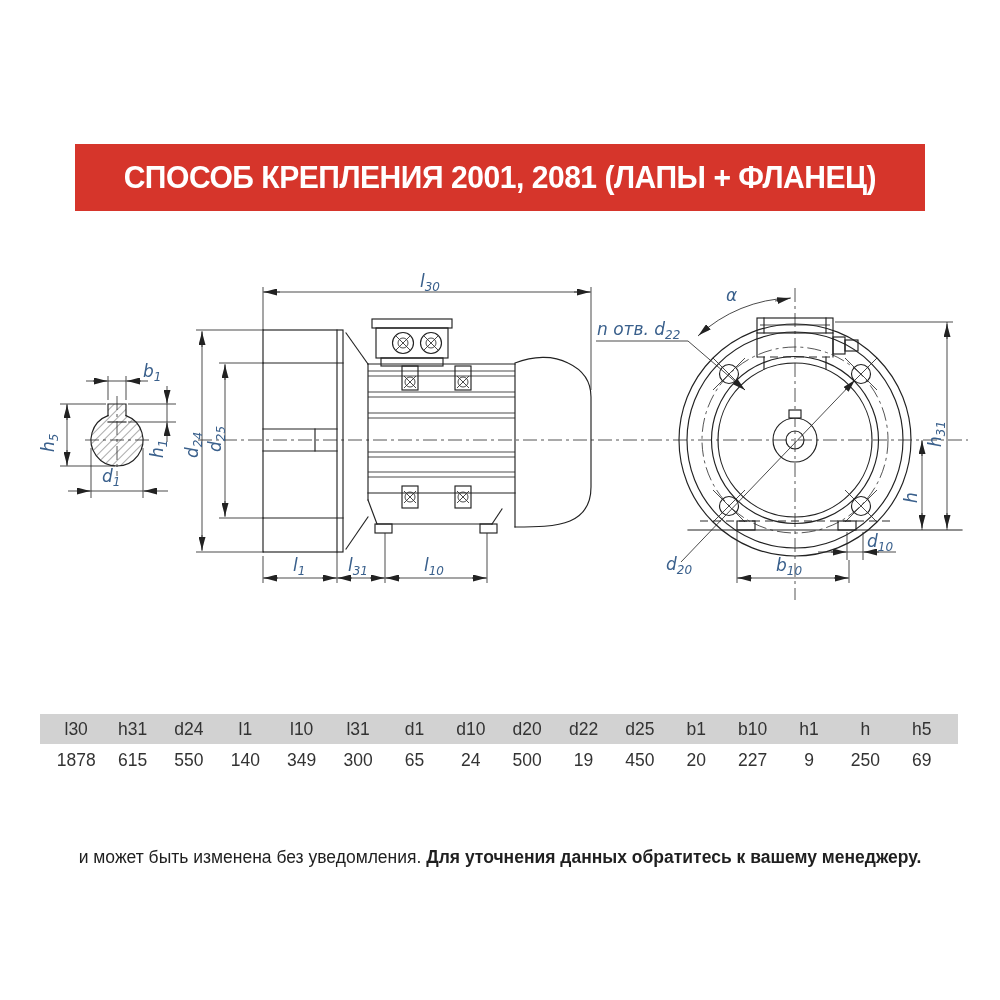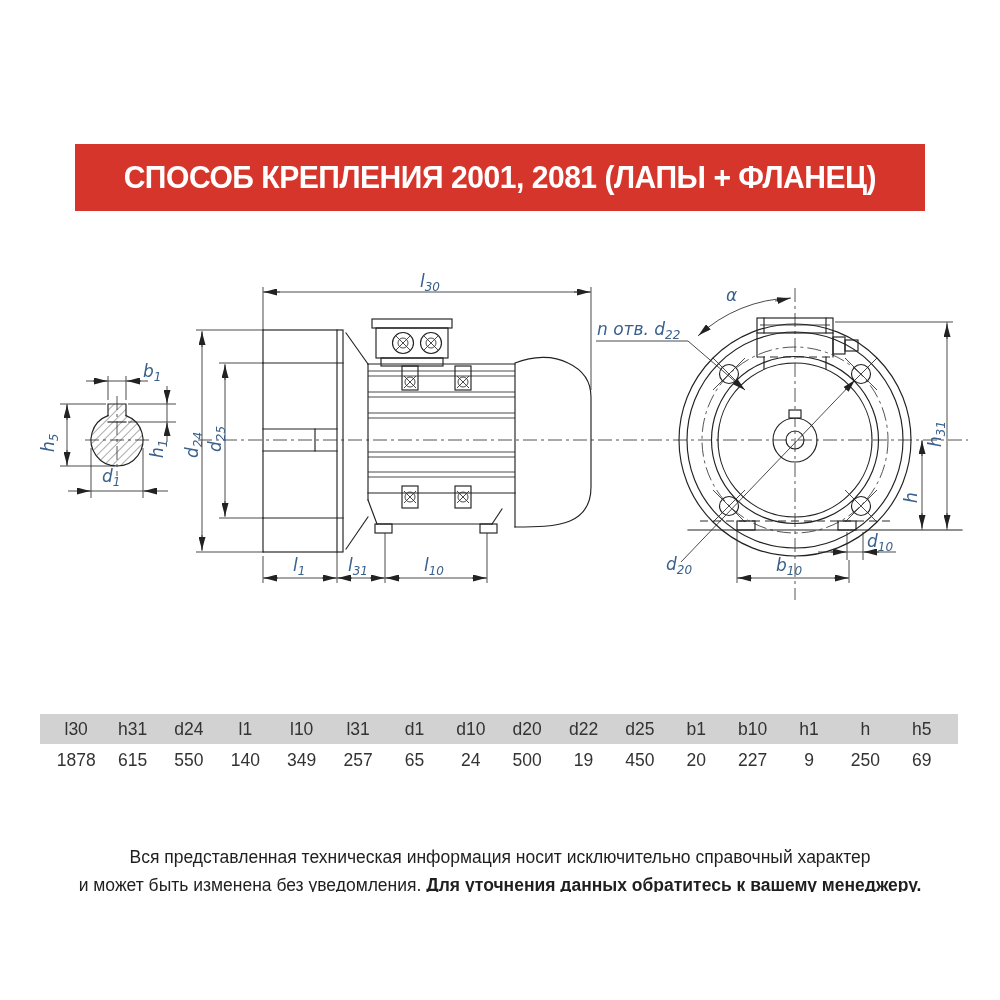--- a/index.html
+++ b/index.html
@@ -307,32 +307,31 @@
       <span>h1</span>
       <span>h</span>
       <span>h5</span>
     </div>
     <div class="trow vals">
       <span>1878</span>
       <span>615</span>
       <span>550</span>
       <span>140</span>
       <span>349</span>
-      <span>257</span>
+      <span>300</span>
       <span>65</span>
       <span>24</span>
       <span>500</span>
       <span>19</span>
       <span>450</span>
       <span>20</span>
       <span>227</span>
       <span>9</span>
       <span>250</span>
       <span>69</span>
     </div>
   </div>
 
   <div class="footer">
-    <div>Вся представленная техническая информация носит исключительно справочный характер</div>
     <div><span>и может быть изменена без уведомления. </span><b>Для уточнения данных обратитесь к вашему менеджеру.</b></div>
   </div>
 
 </div>
 
 </body></html>

